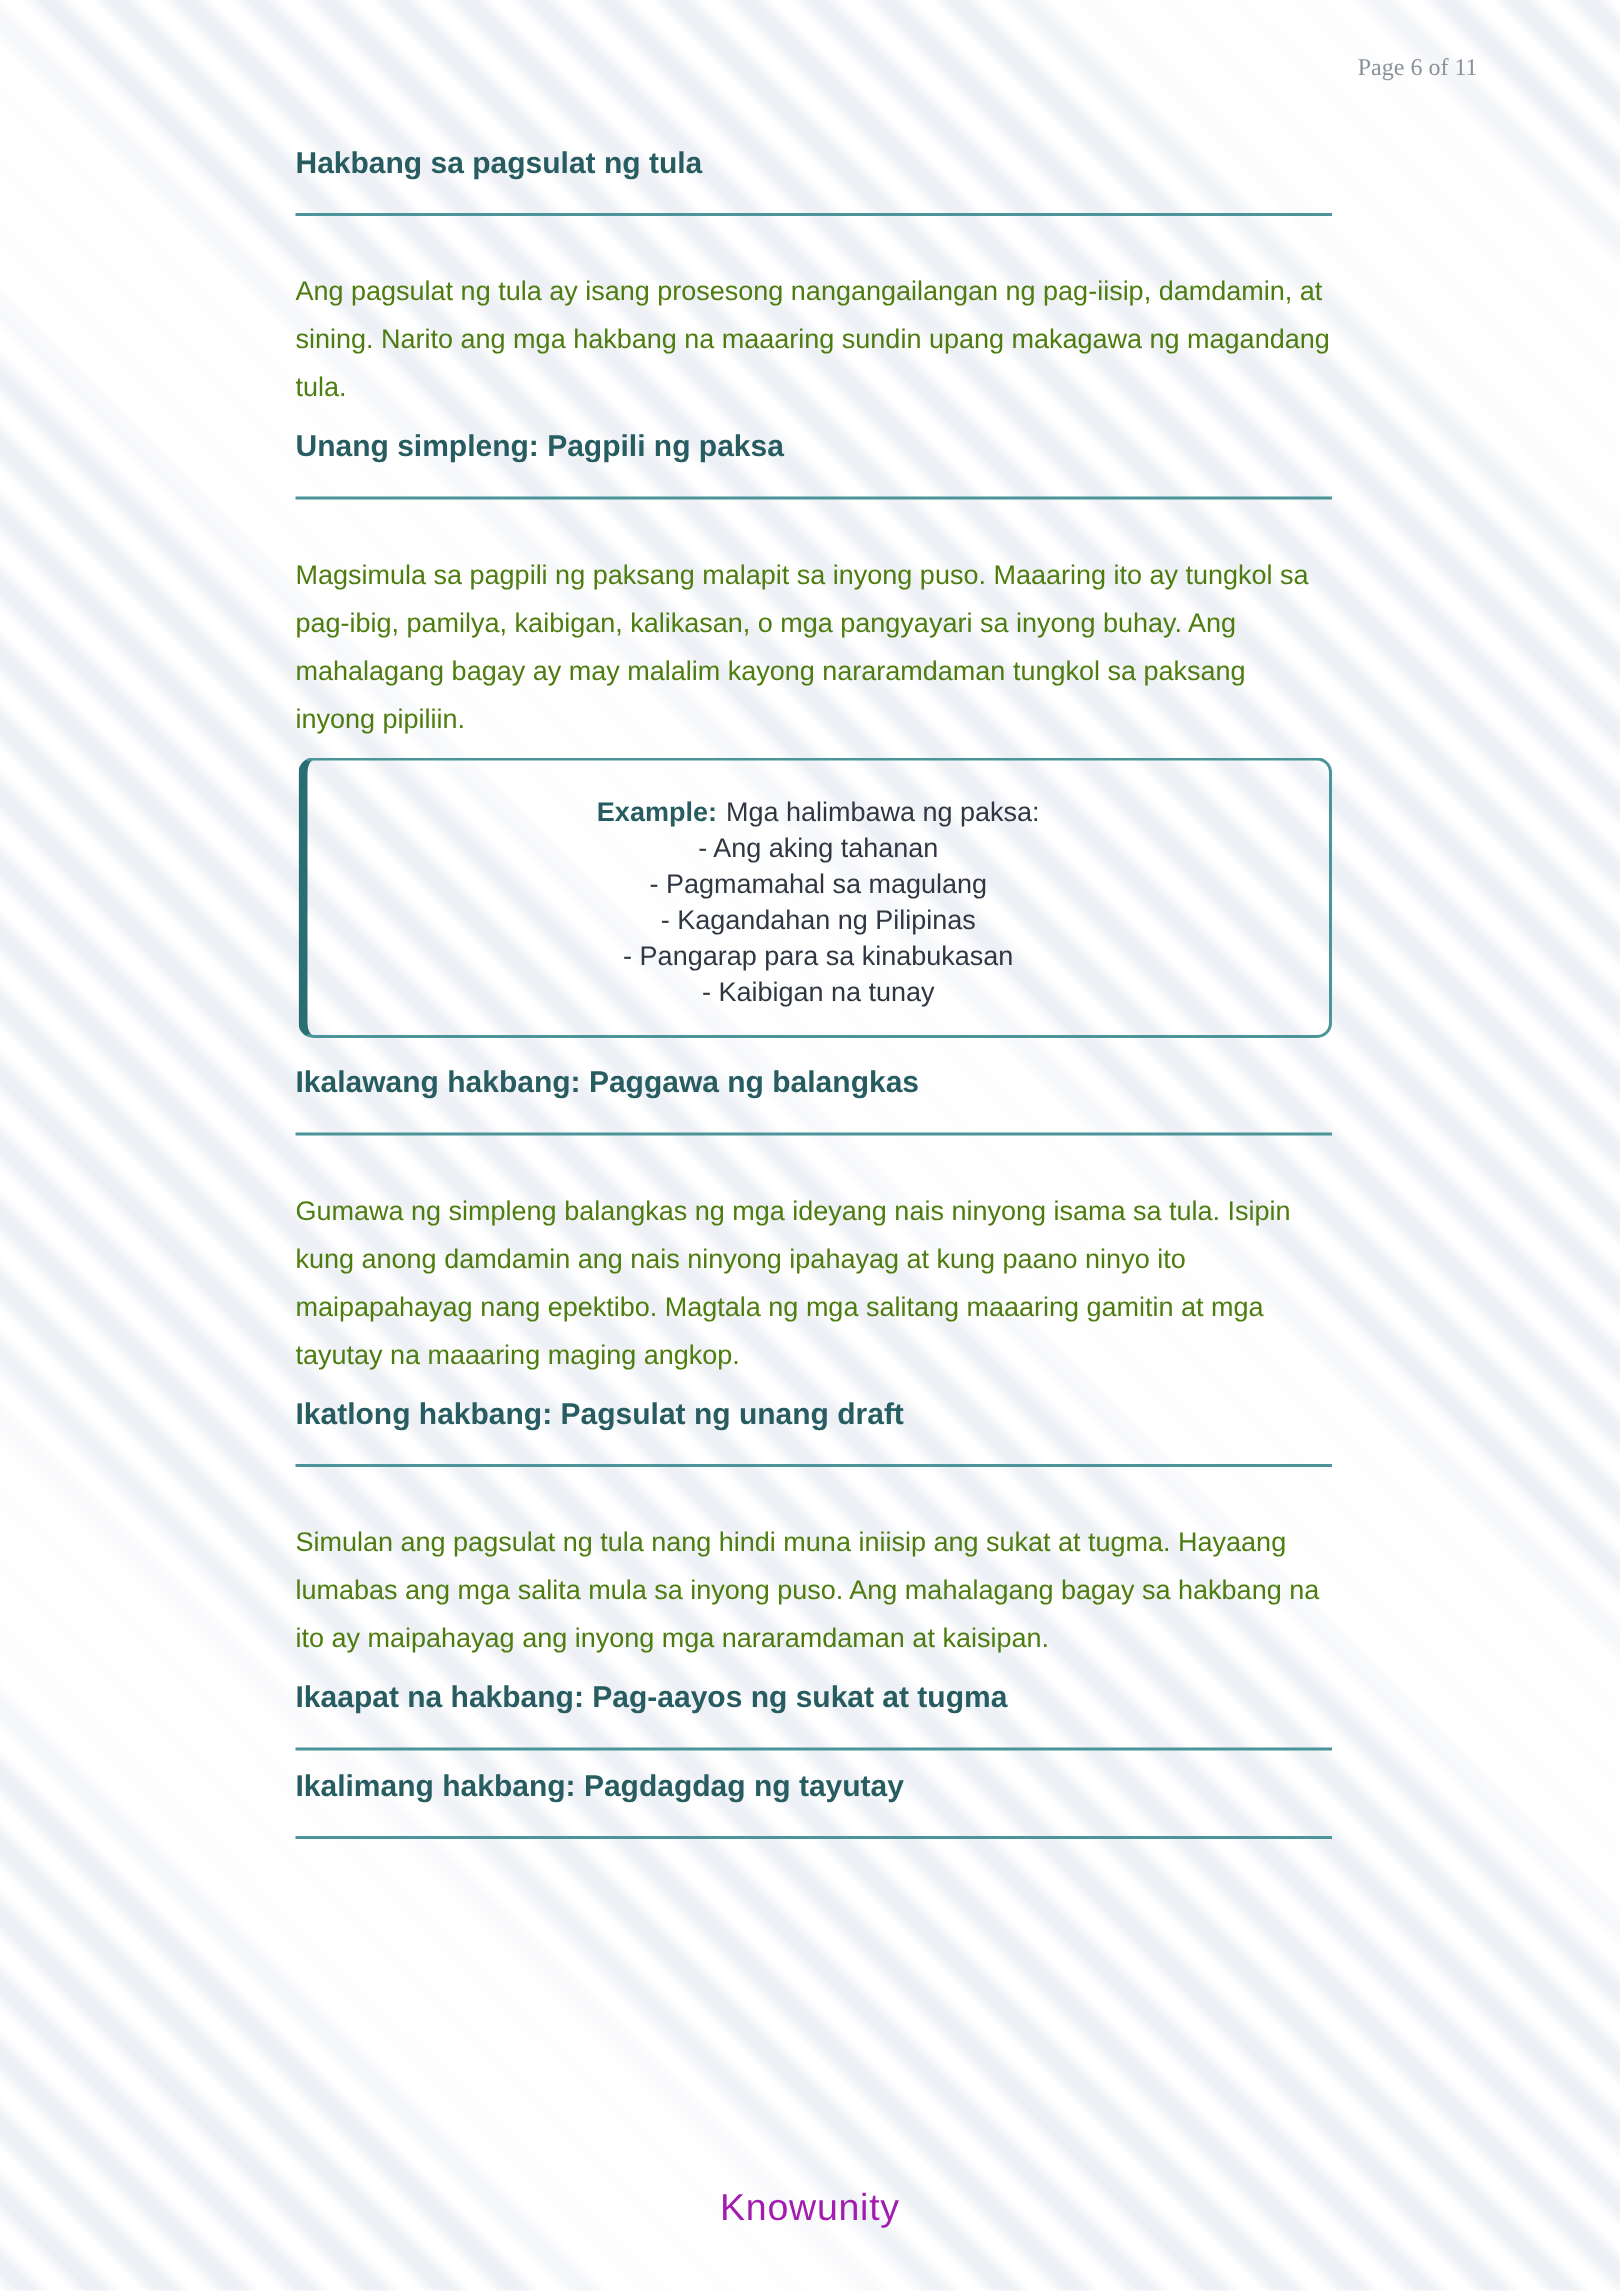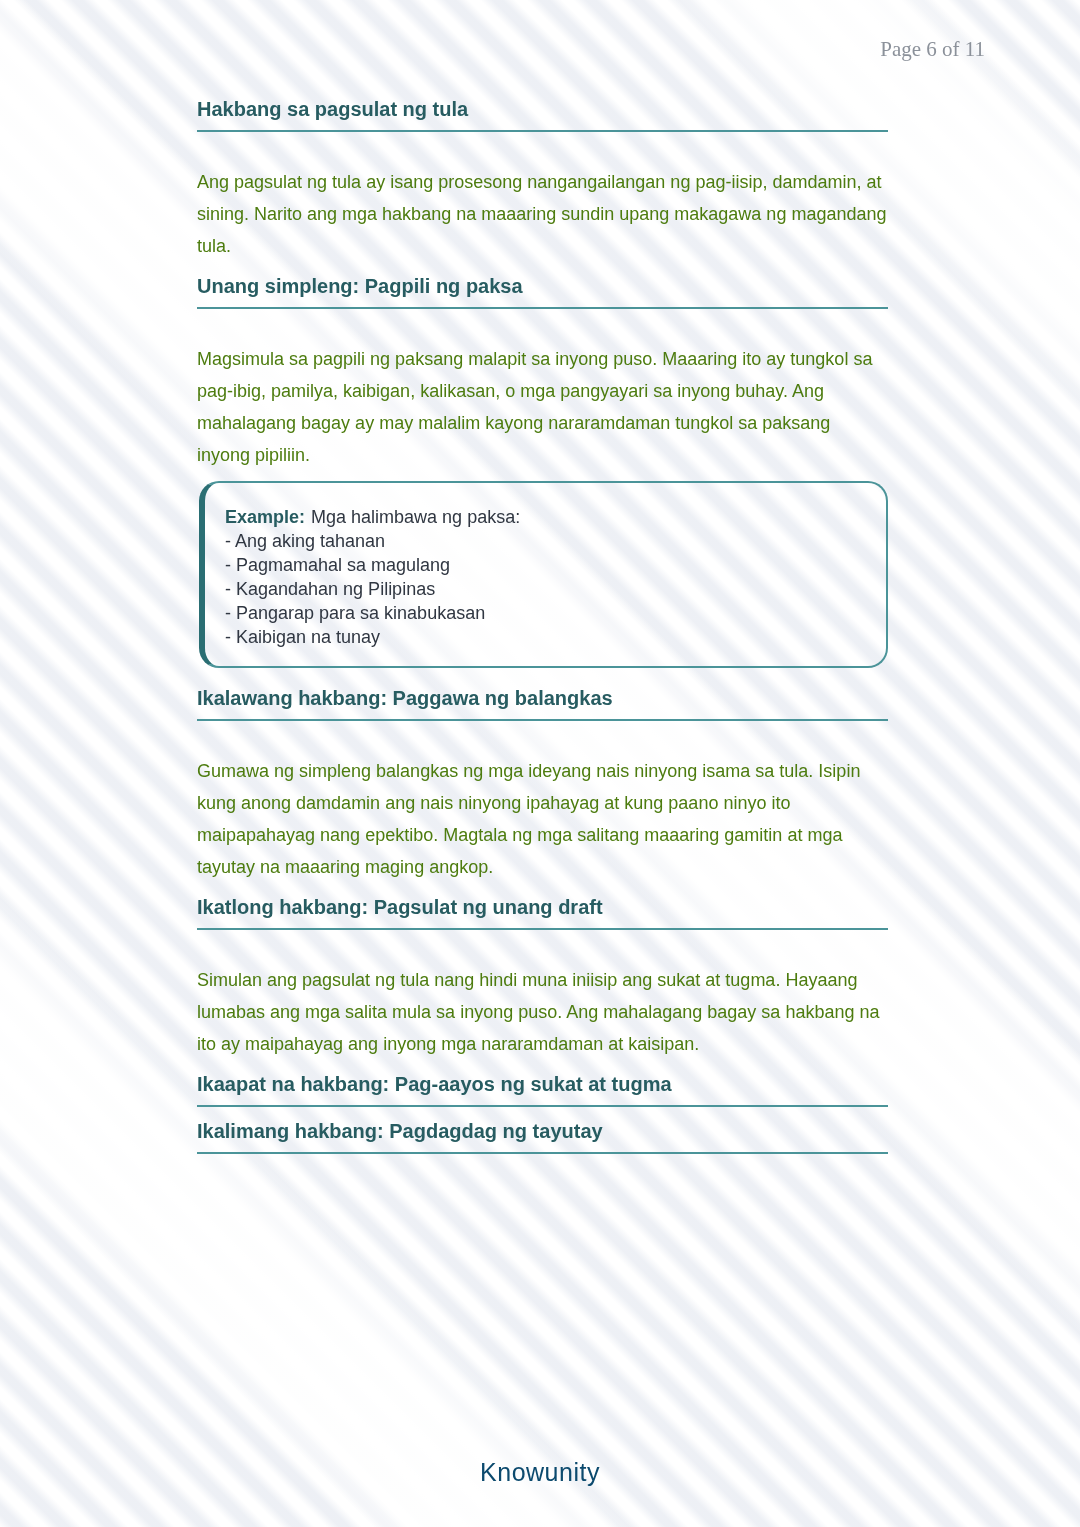--- a/index.html
+++ b/index.html
@@ -20,70 +20,71 @@
         rgba(228,232,240,0.65) 16px, rgba(228,232,240,0) 25px,
         rgba(228,232,240,0) 33px);
     font-family: "Liberation Sans", "DejaVu Sans", sans-serif;
     color: #303742;
   }
   .page-number {
     position: absolute;
     top: 37px;
     right: 95px;
     font-family: "Liberation Serif", "DejaVu Serif", serif;
-    font-size: 21px;
+    font-size: 16px;
     color: #8b919a;
   }
   .content {
     position: absolute;
     left: 197px;
     top: 98px;
     width: 691px;
   }
   h2.section-heading {
     font-size: 20px;
     font-weight: bold;
     color: #275c61;
     margin: 13px 0 0 0;
-    padding-bottom: 9px;
+    padding-bottom: 21px;
     border-bottom: 2px solid #4b9499;
   }
   section:first-child h2.section-heading { margin-top: 0; }
   p.section-para {
     font-size: 18px;
     line-height: 32px;
     margin: 34px 0 0 0;
     color: #4d7c0f;
   }
   .example-box {
     margin: 10px 0 19px 2px;
     border: 2px solid #4b9499;
     border-left: 6px solid #2a6e73;
-    border-radius: 20px;
+    border-radius: 10px;
     padding: 22px 20px 17px 20px;
     font-size: 18px;
     line-height: 24px;
     color: #303742;
     background: transparent;
+    text-align: center;
   }
   .example-head { margin: 0; }
   .example-label {
     font-weight: bold;
     color: #275c61;
     margin-right: 6px;
   }
   .example-item { margin: 0; }
   .footer-brand {
     position: absolute;
     left: 0;
     right: 0;
     top: 1458px;
     text-align: center;
     font-size: 25px;
-    color: #0c4a6e;
+    color: #a21caf;
     letter-spacing: 0.5px;
   }
 </style>
 </head>
 <body>
 
 <div class="page-number">Page 6 of 11</div>
 
 <main class="content">
 

